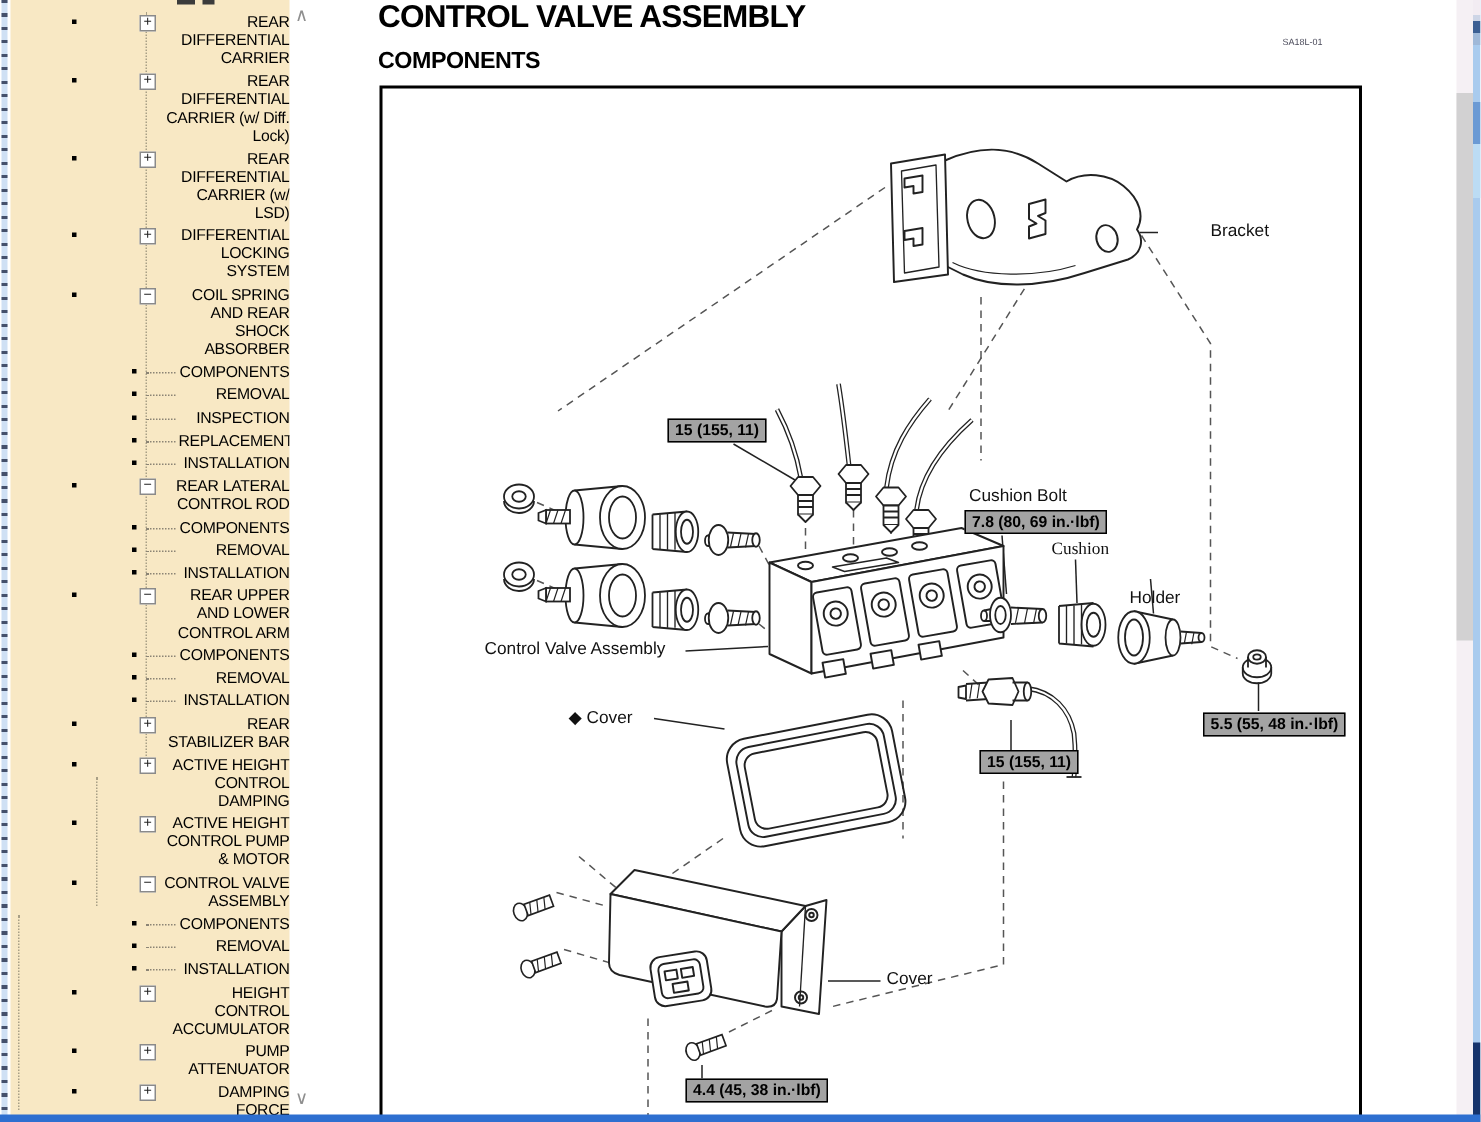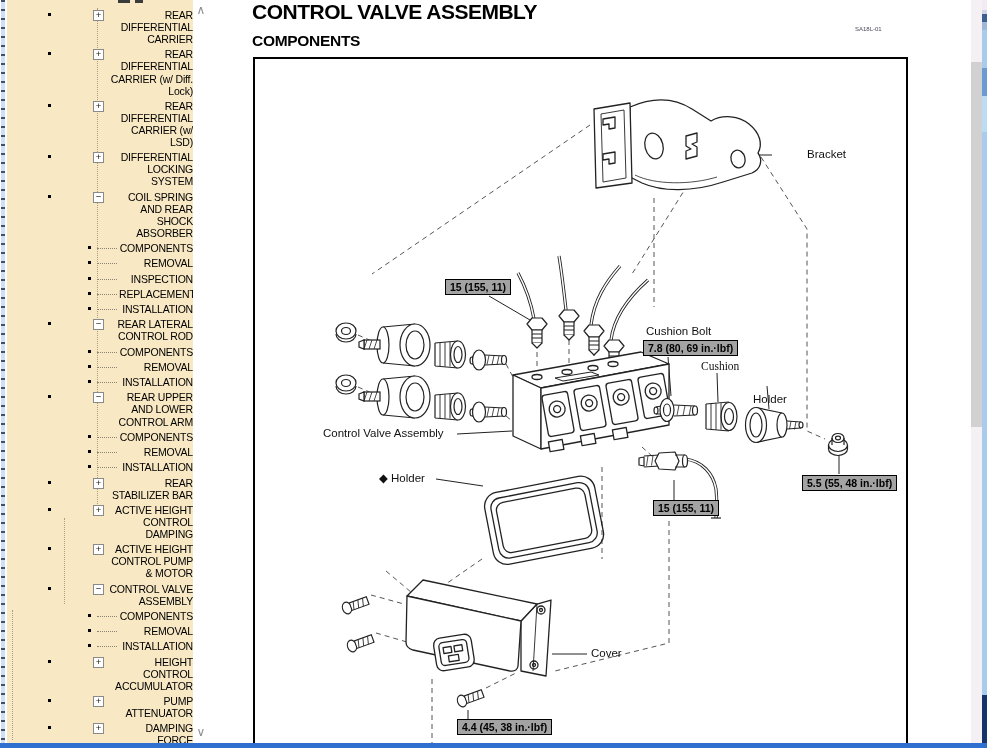--- a/index.html
+++ b/index.html
@@ -499,21 +499,21 @@
     </g>
   </svg>
 
   <div class="dlabel" style="left:520px;top:89px;margin-left:32px;">Bracket</div>
   <div class="tq" style="left:190px;top:220px;">15 (155, 11)</div>
   <div class="dlabel" style="left:391px;top:266px;">Cushion Bolt</div>
   <div class="tq" style="left:388px;top:281px;">7.8 (80, 69 in.·lbf)</div>
   <div class="dlabel" style="left:446px;top:301px;font-family:Liberation Serif, serif;">Cushion</div>
   <div class="dlabel" style="left:498px;top:314px;margin-top:20px;">Holder</div>
   <div class="dlabel" style="left:68px;top:368px;">Control Valve Assembly</div>
-  <div class="dlabel" style="left:124px;top:412px;">◆ Holder</div>
+  <div class="dlabel" style="left:124px;top:412px;">◆ Cover</div>
   <div class="tq" style="left:398px;top:441px;">15 (155, 11)</div>
   <div class="tq" style="left:547px;top:416px;">5.5 (55, 48 in.·lbf)</div>
   <div class="dlabel" style="left:336px;top:588px;">Cover</div>
   <div class="tq" style="left:202px;top:660px;">4.4 (45, 38 in.·lbf)</div>
 </div>
 
 <div class="main-sb-track">
   <div class="main-sb-thumb"></div>
 </div>
 <div class="right-strip">

